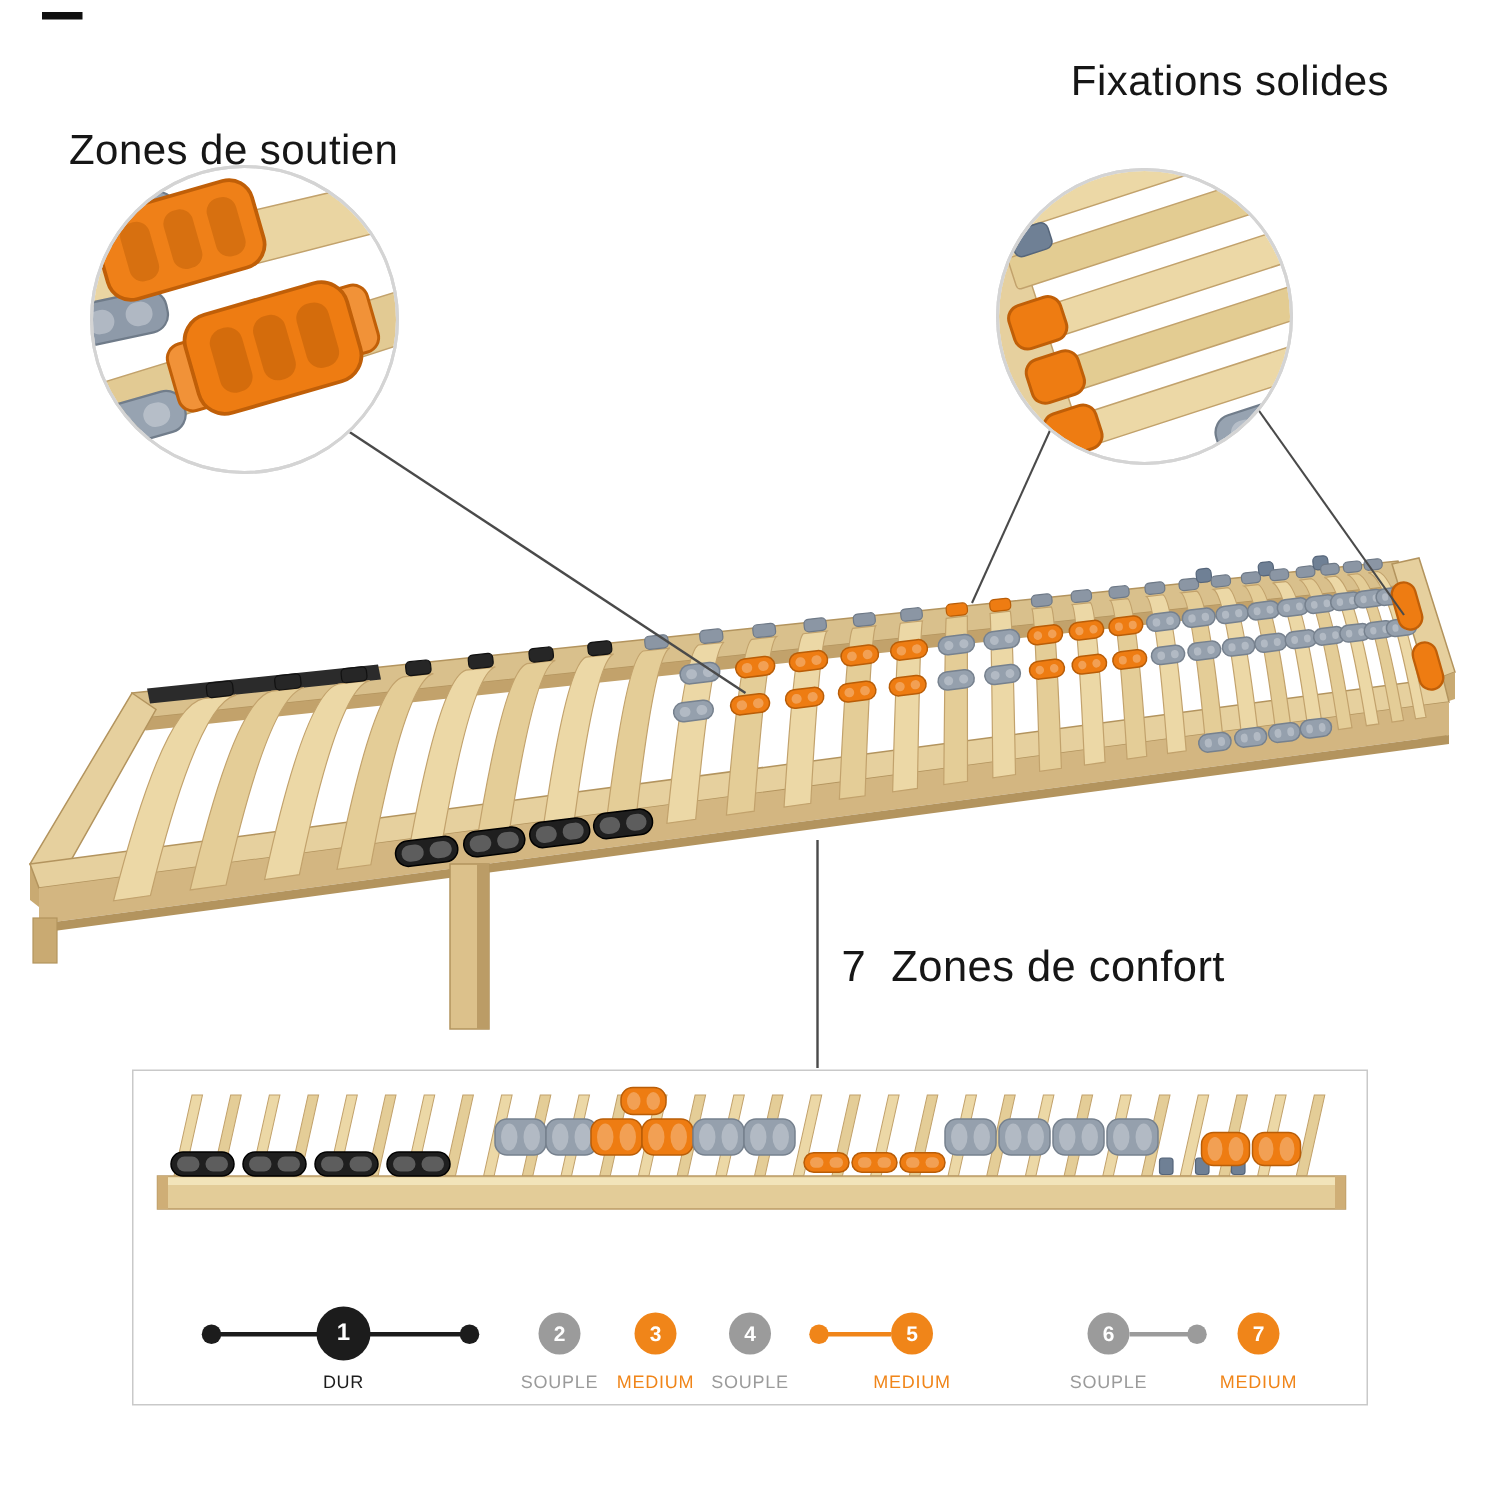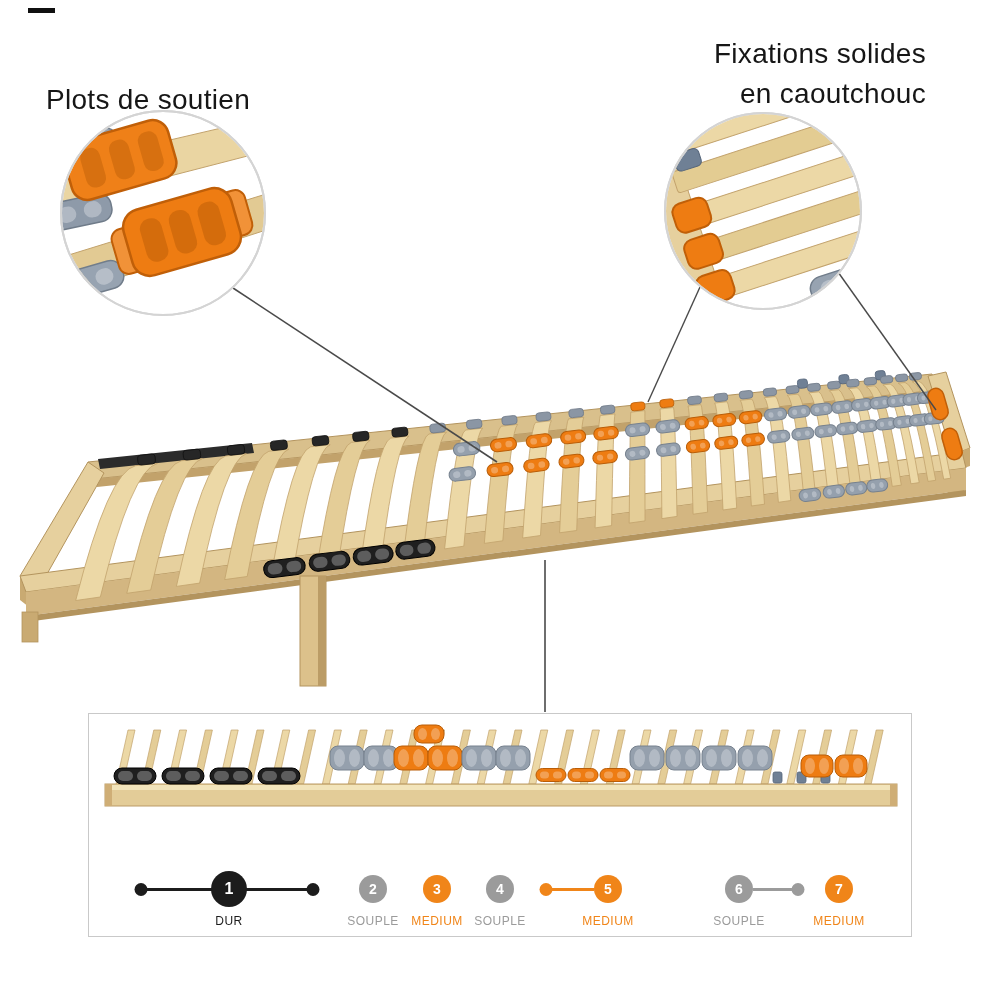--- a/index.html
+++ b/index.html
@@ -28,25 +28,24 @@
   .t-souple{color:#9b9b9b}
   .t-medium{color:#f08519}
 </style>
 </head>
 <body>
 
 <div class="stage">
 
   <div class="corner-dash"></div>
 
-  <div class="title title-plots">Plots de soutien</div>
+  <div class="title title-plots">Zones de soutien</div>
 
   <div class="title title-fixations">
     <div>Fixations solides</div>
-    <div>en caoutchouc</div>
   </div>
 
   <svg id="scene" width="1000" height="1000" viewBox="0 0 1000 1000">
     <defs>
       <clipPath id="clipL">
           <circle cx="163" cy="213" r="101"></circle>
         </clipPath>
       <clipPath id="clipR">
           <circle cx="763" cy="211" r="97"></circle>
         </clipPath>
@@ -501,20 +500,21 @@
         <g transform="rotate(-18 842 284)">
           <rect x="810" y="270" width="62" height="28" rx="12" fill="#97a3b1" stroke="#717d8b" stroke-width="1.5"></rect>
           <rect x="820" y="276" width="18" height="16" rx="8" fill="#ffffff" opacity="0.3"></rect>
           <rect x="846" y="276" width="18" height="16" rx="8" fill="#ffffff" opacity="0.3"></rect>
         </g>
       </g>
       <circle cx="763" cy="211" r="98" fill="none" stroke="#d4d4d4" stroke-width="2"></circle>
     </g>
   </svg>
 
+  <div class="title title-zones">7  Zones de confort</div>
 
   <div class="bottom-box">
     <svg id="sideview" width="822" height="152" viewBox="0 0 822 152">
         <polygon points="27,70 34,70 46,16 39,16" fill="#ecd8a6" stroke="#c2a26c" stroke-width="0.7"></polygon>
         <polygon points="52.8,70 59.8,70 71.8,16 64.8,16" fill="#e4cd97" stroke="#c2a26c" stroke-width="0.7"></polygon>
         <polygon points="78.6,70 85.6,70 97.6,16 90.6,16" fill="#ecd8a6" stroke="#c2a26c" stroke-width="0.7"></polygon>
         <polygon points="104.4,70 111.4,70 123.4,16 116.4,16" fill="#e4cd97" stroke="#c2a26c" stroke-width="0.7"></polygon>
         <polygon points="130.2,70 137.2,70 149.2,16 142.2,16" fill="#ecd8a6" stroke="#c2a26c" stroke-width="0.7"></polygon>
         <polygon points="156,70 163,70 175,16 168,16" fill="#e4cd97" stroke="#c2a26c" stroke-width="0.7"></polygon>
         <polygon points="181.8,70 188.8,70 200.8,16 193.8,16" fill="#ecd8a6" stroke="#c2a26c" stroke-width="0.7"></polygon>

